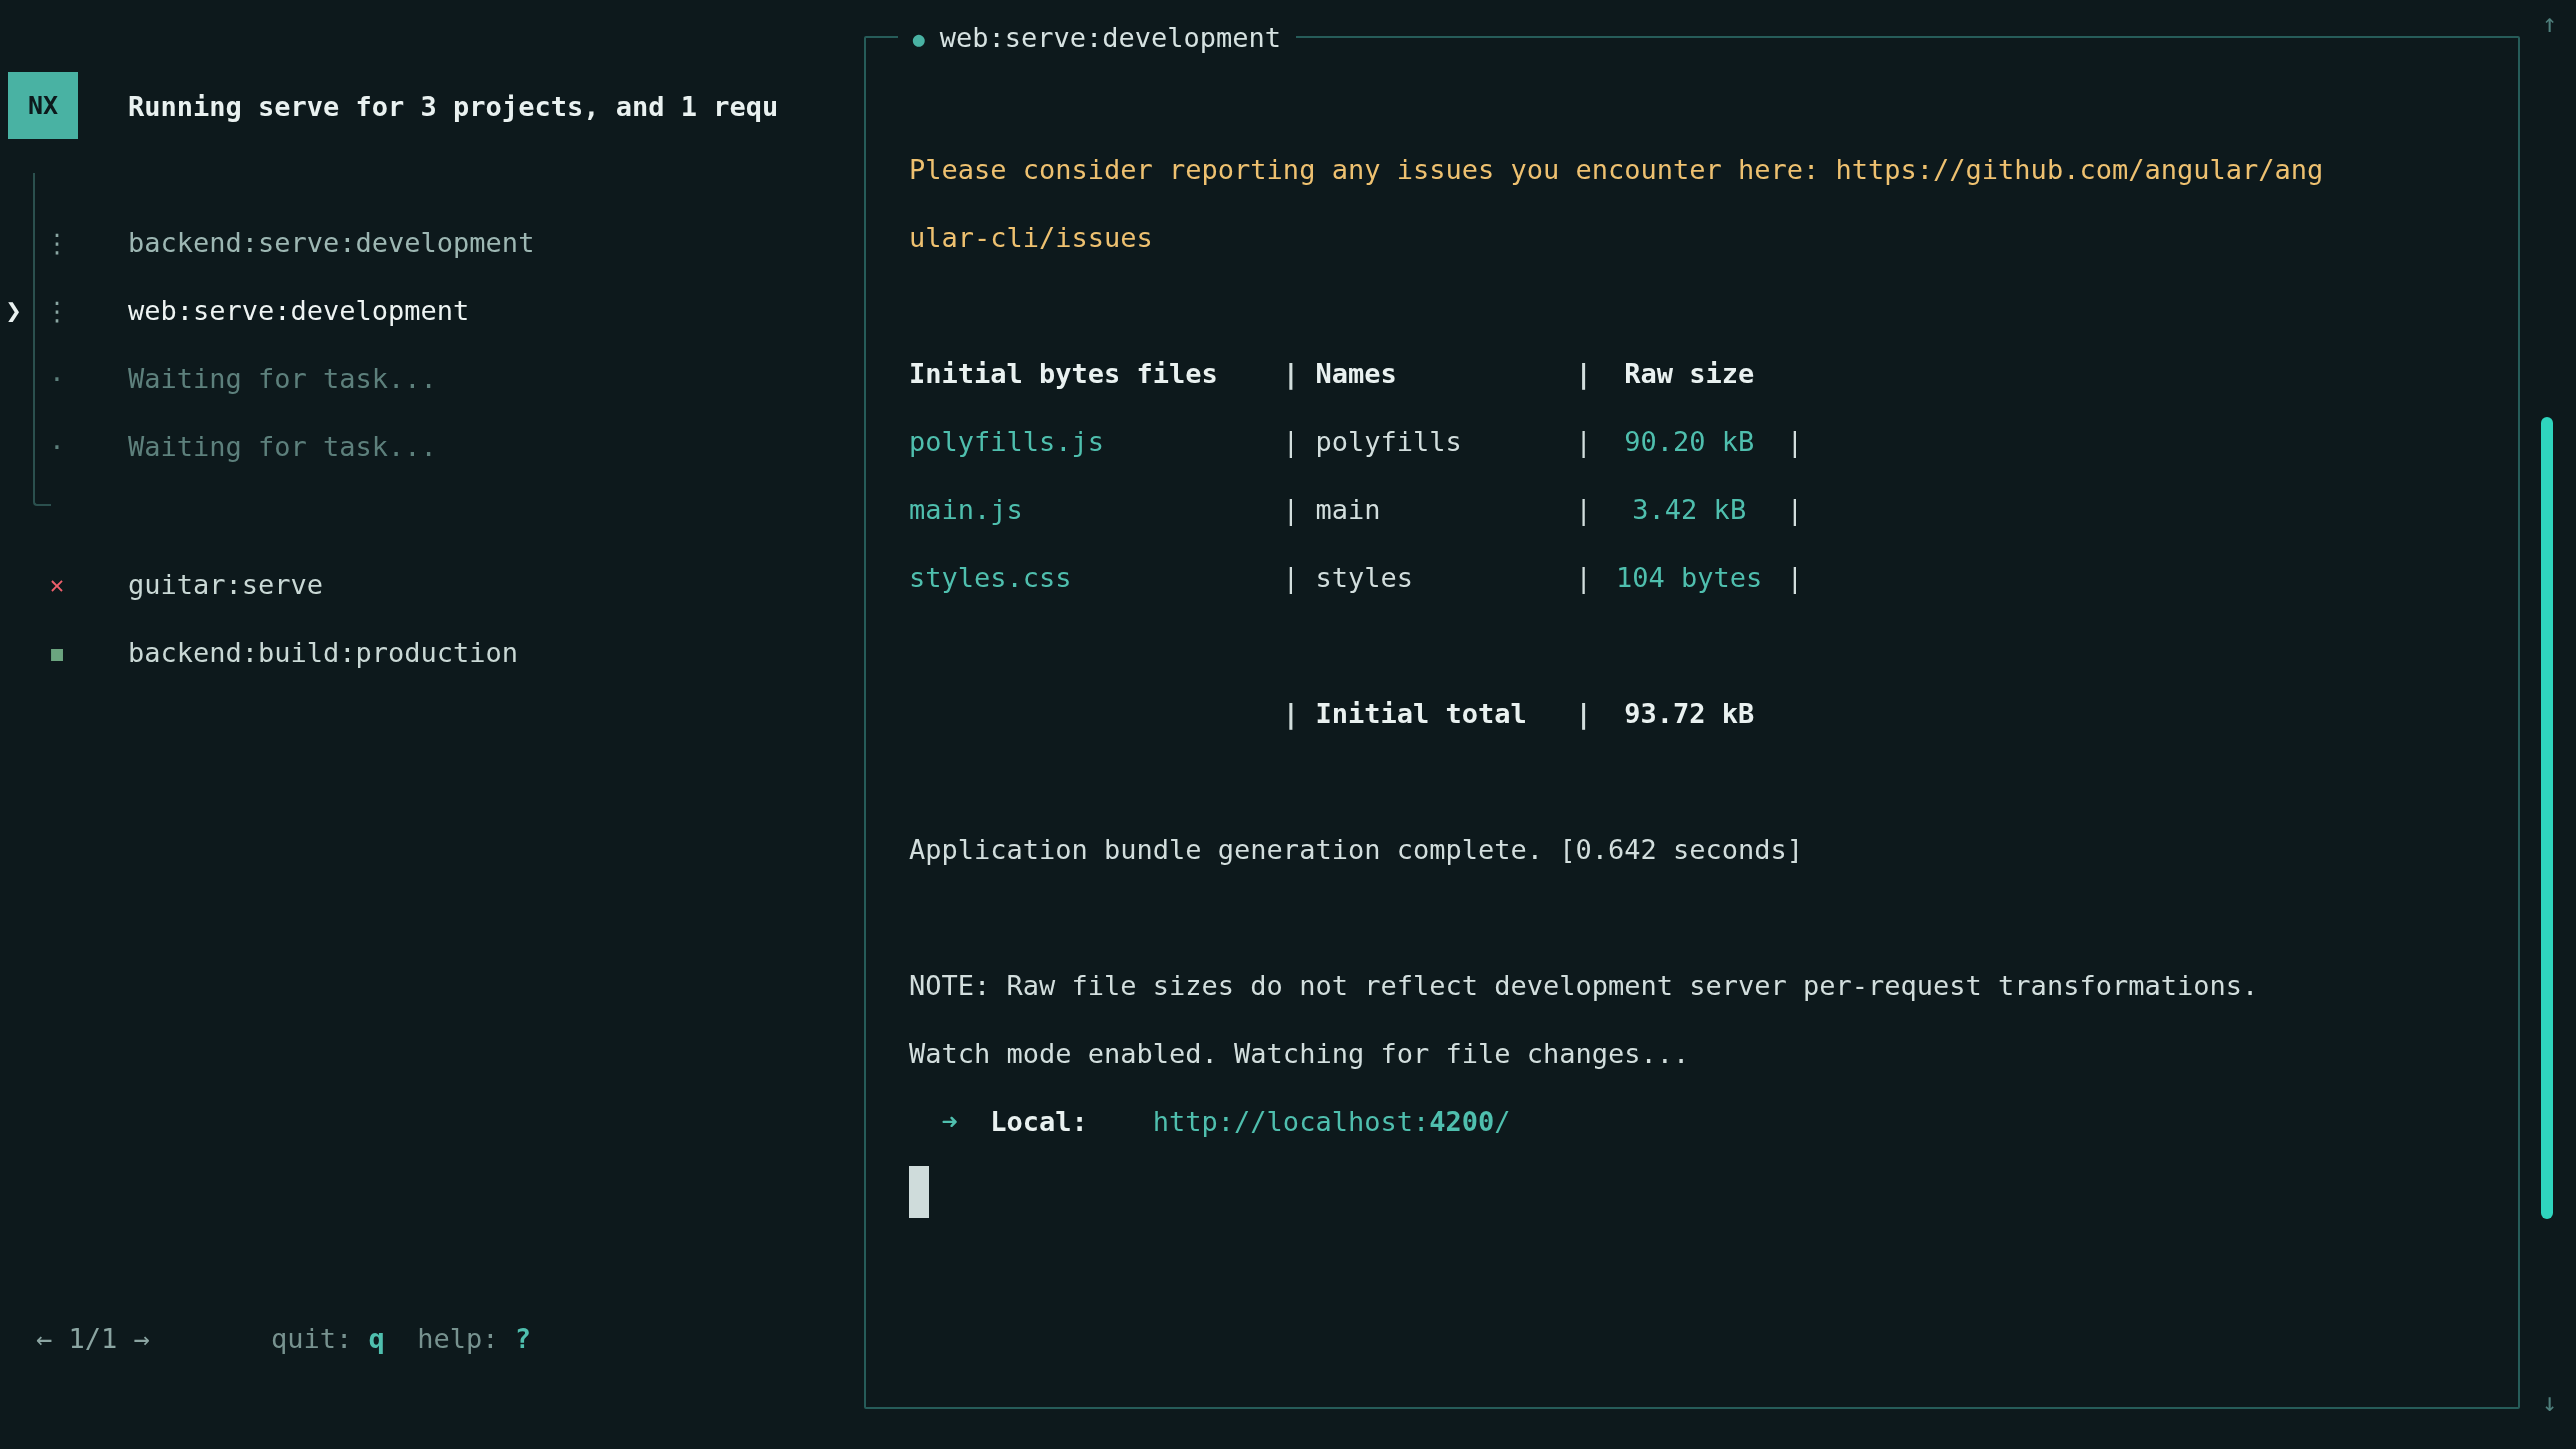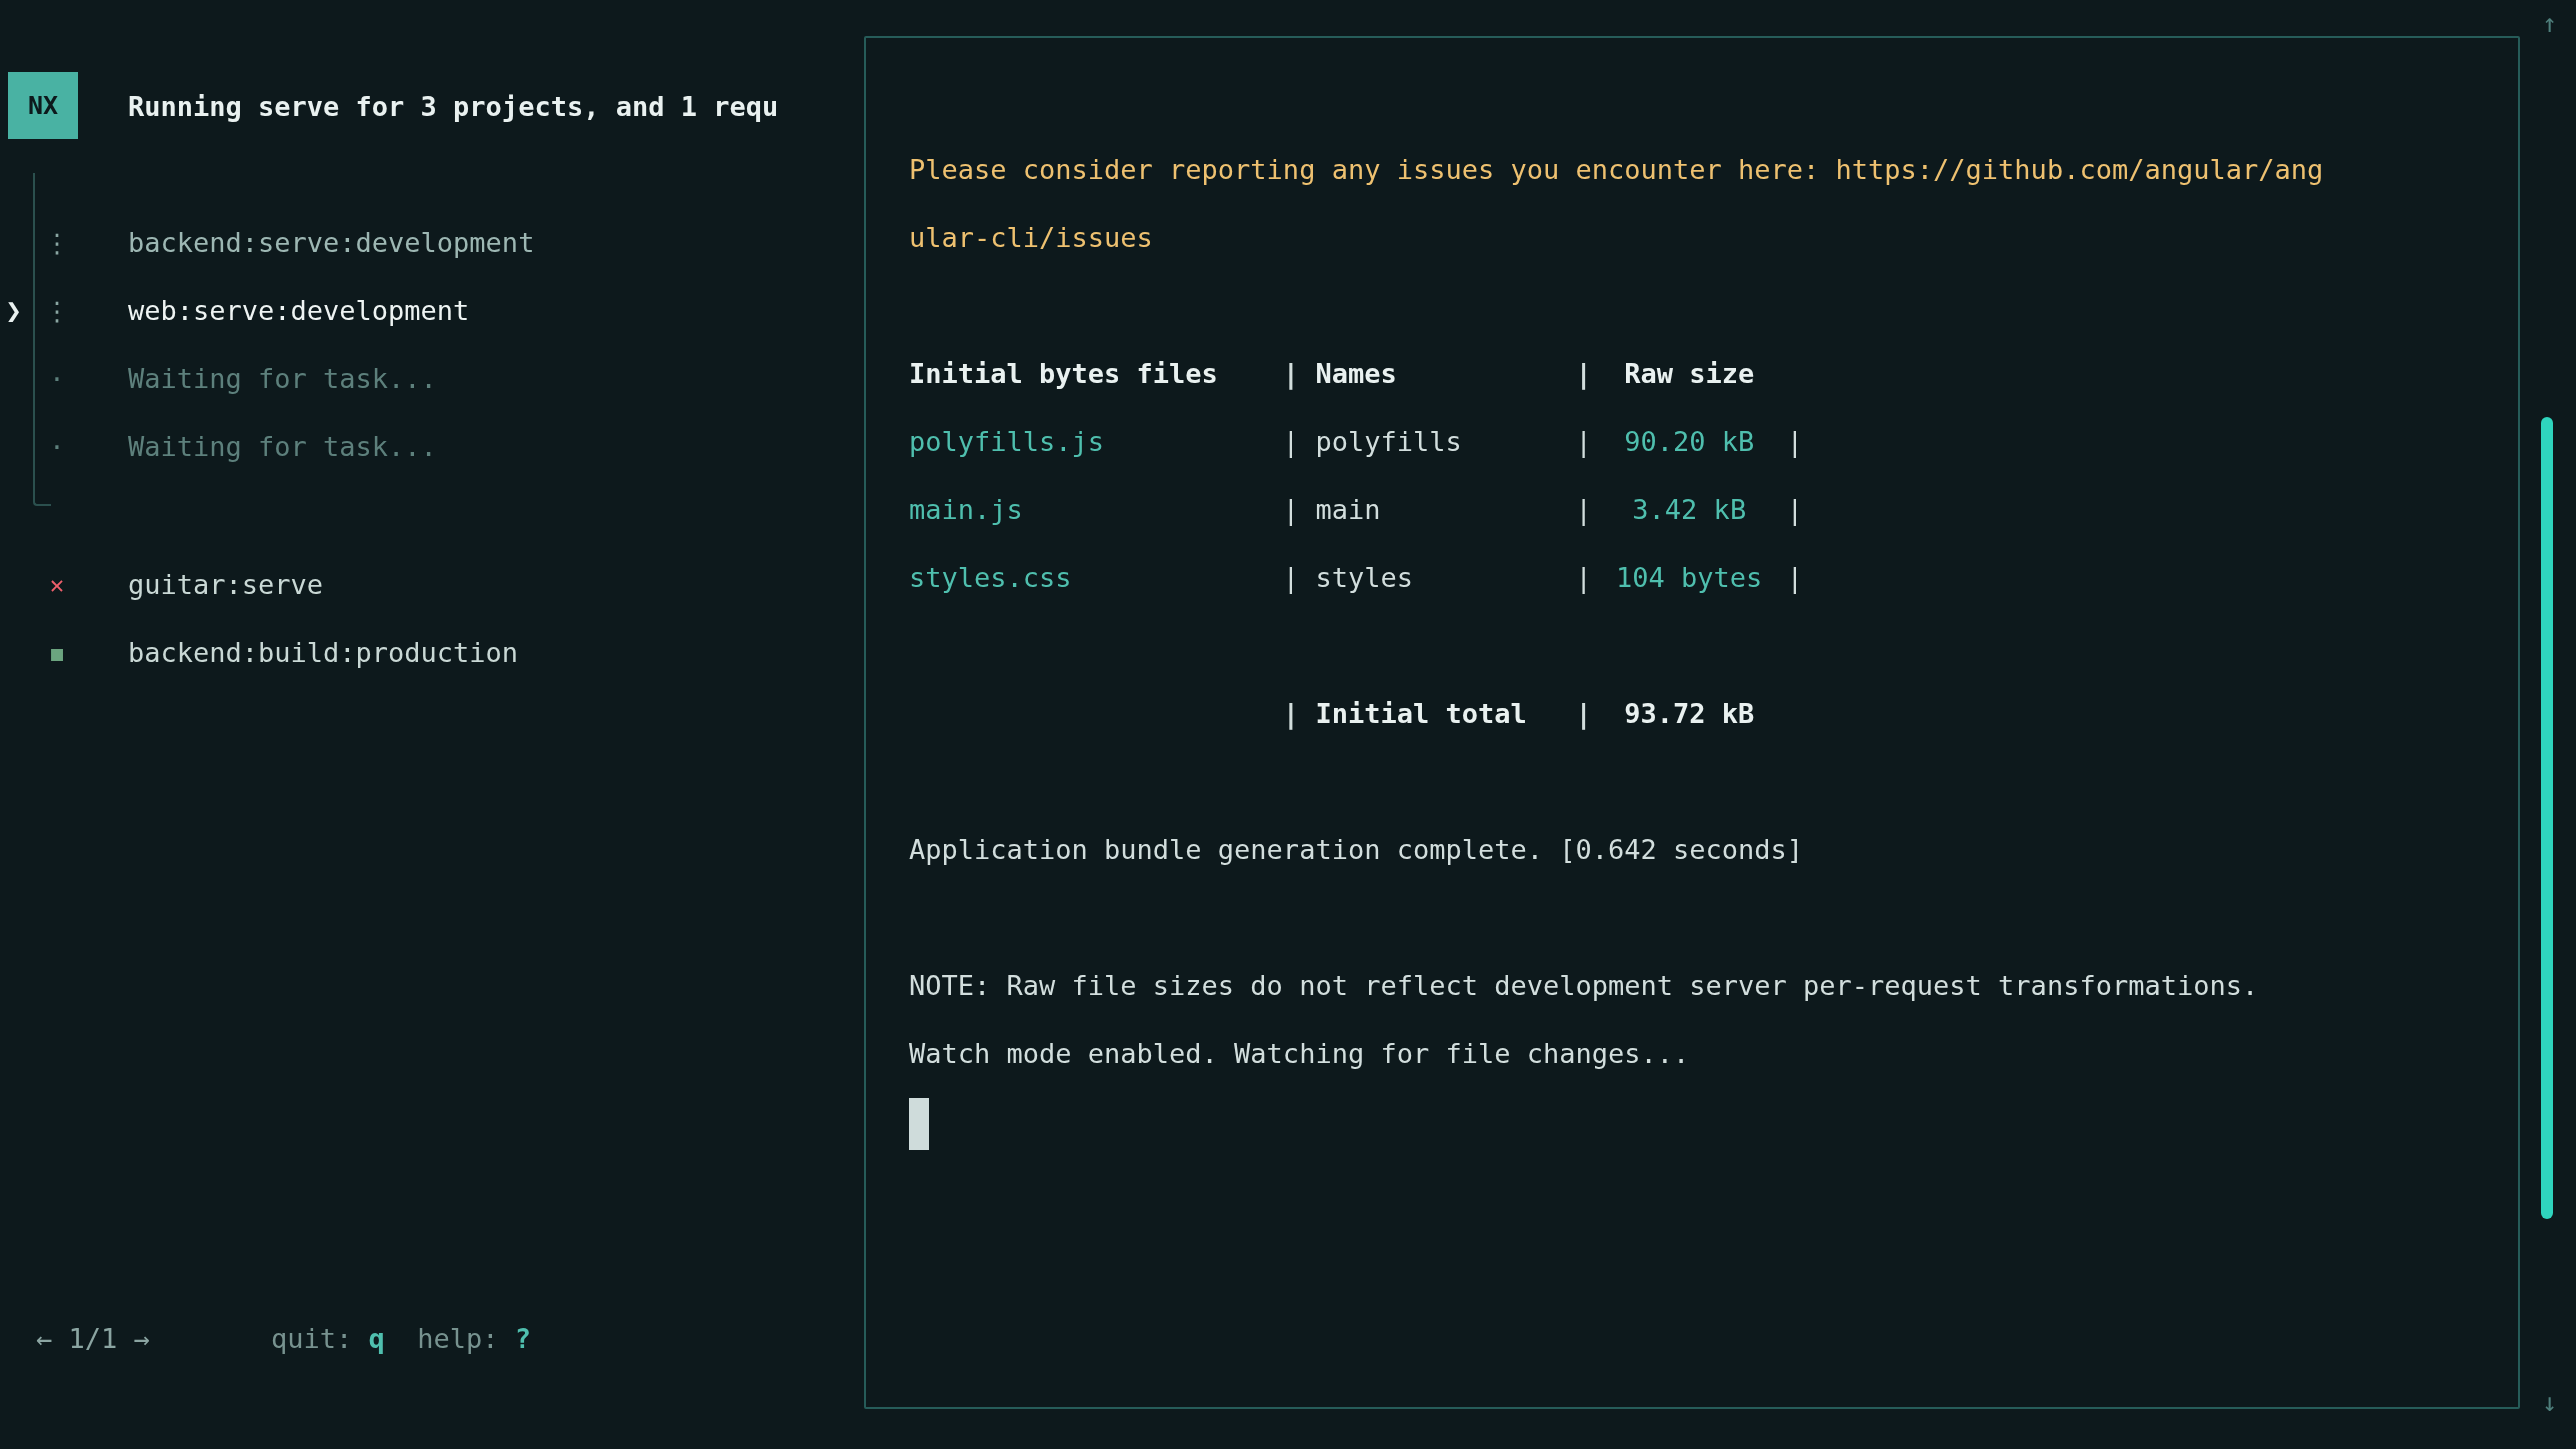--- a/index.html
+++ b/index.html
@@ -104,20 +104,21 @@
         <span class="task-icon square">■</span>
         <span class="task-label lbl-normal">backend:build:production</span>
       </div>
   </div>
 
   <div class="pagination">← 1/1 →</div>
   <div class="footer-keys"><span>quit:</span><span class="key">q</span><span class="gap2">help:</span><span class="key">?</span></div>
 </div>
 
 <div class="panel">
+  <div class="panel-title"><span class="dot">●</span><span class="text">web:serve:development</span></div>
 
   <div class="panel-content">
     <div class="line notice"><span>Please consider reporting any issues you encounter here: https://github.com/angular/ang</span></div>
     <div class="line notice"><span>ular-cli/issues</span></div>
     <div class="line"></div>
 
     <div class="line"><span class="c1 bold white">Initial bytes files</span><span class="sep bold">|</span><span class="c2 bold white">Names</span><span class="sep bold">|</span><span class="c3 bold white">Raw size</span></div>
 
     <div class="line"><span class="c1 teal">polyfills.js</span><span class="sep">|</span><span class="c2">polyfills</span><span class="sep">|</span><span class="c3 teal">90.20 kB</span><span class="sep">|</span></div>
 
@@ -128,20 +129,21 @@
     <div class="line"></div>
 
     <div class="line"><span class="c1"></span><span class="sep bold">|</span><span class="c2 bold white">Initial total</span><span class="sep bold">|</span><span class="c3 bold white">93.72 kB</span></div>
 
     <div class="line"></div>
     <div class="line"><span>Application bundle generation complete. [0.642 seconds]</span></div>
     <div class="line"></div>
     <div class="line"><span>NOTE: Raw file sizes do not reflect development server per-request transformations.</span></div>
     <div class="line"><span>Watch mode enabled. Watching for file changes...</span></div>
 
+    <div class="line"><span class="arrow">➜</span><span class="loc-label">Local:</span><span class="url"><span>http://localhost:</span><span class="bold">4200</span><span>/</span></span></div>
 
 
     <div class="line"><span class="cursor"></span></div>
   </div>
 </div>
 
 <div class="scroll-up">↑</div>
 <div class="scroll-thumb"></div>
 <div class="scroll-down">↓</div>
 

